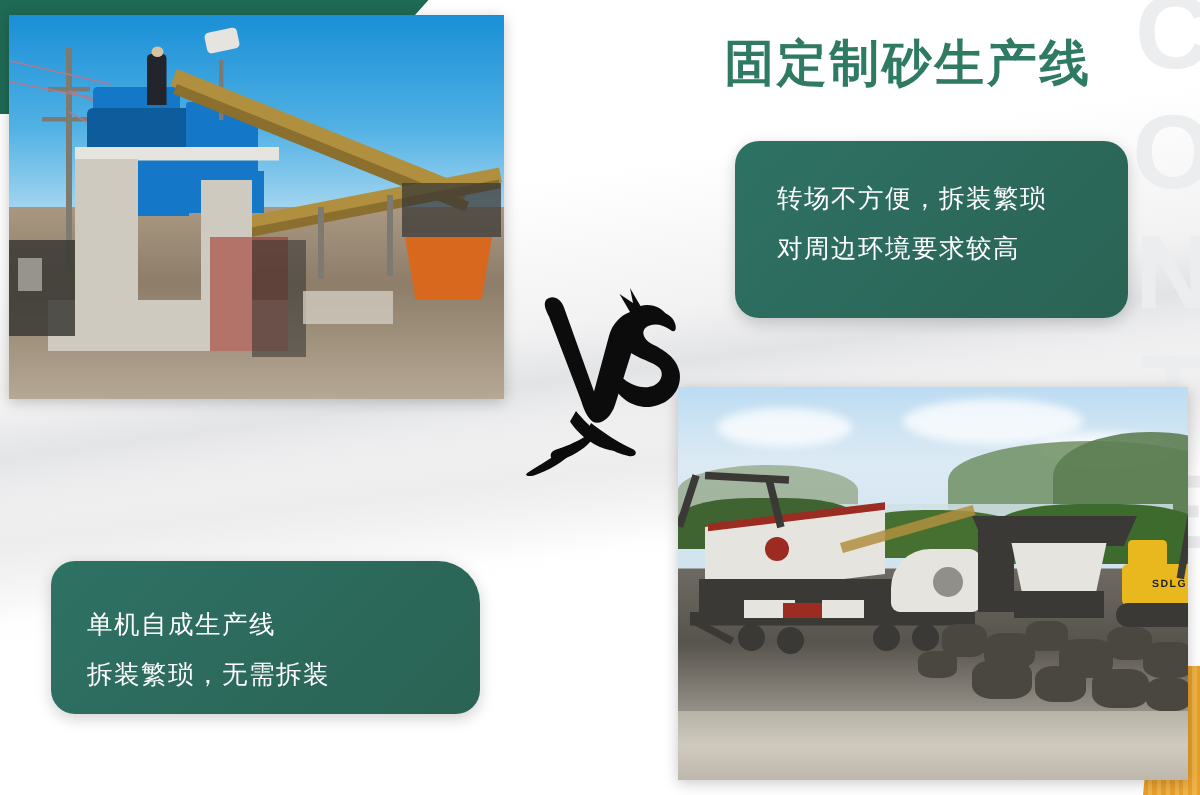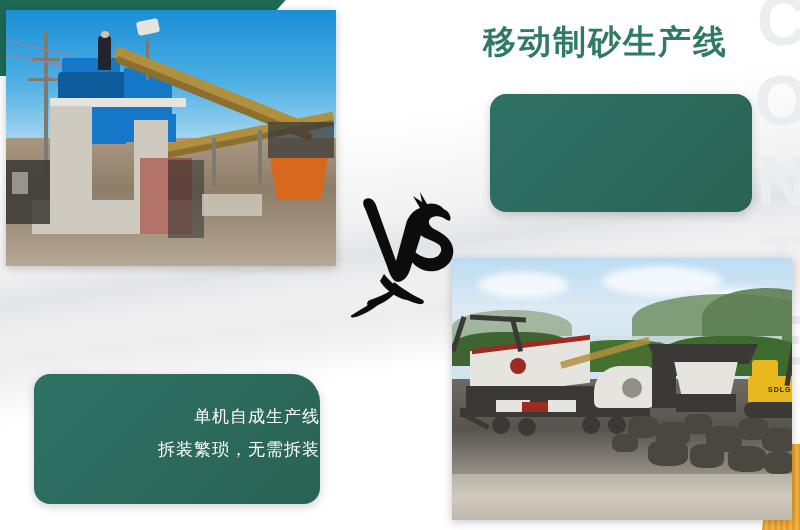--- a/index.html
+++ b/index.html
@@ -102,24 +102,23 @@
     color:#ffffff;
     box-shadow:0 3px 10px rgba(0,0,0,.18);
     box-sizing:border-box;
   }
   .panel-right{
     left:490px;top:94px;width:262px;height:118px;
     border-radius:16px 16px 16px 16px;
     padding:22px 0 0 28px;
   }
   .panel-left{
-    left:34px;top:374px;width:286px;height:130px;
+    left:34px;top:374px;width:286px;height:102px;
     border-radius:16px 28px 16px 16px;
-    padding:26px 0 0 24px;
-    text-align:right;
+    padding:26px 12px 0 24px;
   }
   .panel .ln{
     font-size:17px;line-height:33px;letter-spacing:1px;white-space:nowrap;
   }
 
   
   .vs{
     position:absolute;left:350px;top:178px;width:110px;height:140px;
     pointer-events:none;
   }
@@ -250,22 +249,24 @@
 
   <svg class="vs" viewBox="0 0 110 140">
     <path fill="#0c0c0c" d="M14 22 C18 18 24 21 26 27 L46 83 L56 46 C58 38 64 32 70 30 L63 18 L72 24 L70 14 L77 26 C84 24 92 27 95 33 C88 31 80 34 76 41 L60 92 C57 101 50 106 45 103 C41 100 39 94 37 88 L16 33 C14 29 12 25 14 22 Z"></path>
     <path fill="#0c0c0c" d="M98 34 C92 28 80 26 72 31 C63 36 61 47 67 54 C72 60 82 62 88 66 C93 69 92 76 86 79 C79 82 70 79 64 73 C60 69 57 72 59 78 C62 88 74 95 85 93 C97 91 105 81 103 70 C101 60 92 55 84 51 C79 48 77 43 81 40 C85 37 92 38 97 42 C101 45 102 39 98 34 Z"></path>
     <path fill="#0c0c0c" d="M34 96 C38 101 44 107 50 112 C56 117 62 120 67 121 C61 124 53 122 46 118 C39 114 33 108 30 103 Z"></path>
     <path fill="#0c0c0c" d="M20 122 C26 120 34 117 40 113 C44 110 47 112 44 116 C39 122 30 127 22 129 C17 130 15 124 20 122 Z"></path>
     <path fill="#0c0c0c" d="M2 137 C10 132 20 126 28 120 C32 117 35 119 32 123 C26 130 15 136 6 139 C2 140 -1 139 2 137 Z"></path>
     <path fill="#0c0c0c" d="M44 104 C52 110 62 117 71 121 C76 123 74 127 69 126 C59 124 48 117 41 110 Z"></path>
   </svg>
 
-  <div class="title title-right">移动制砂生产线</div>
+  <div class="title title-right">固定制砂生产线</div>
   <div class="panel panel-right">
+    <div class="ln">转场不方便，拆装繁琐</div>
+    <div class="ln">对周边环境要求较高</div>
   </div>
 
   <div class="panel panel-left">
     <div class="ln">单机自成生产线</div>
     <div class="ln">拆装繁琐，无需拆装</div>
   </div>
 
 </div>
 
 </body></html>

